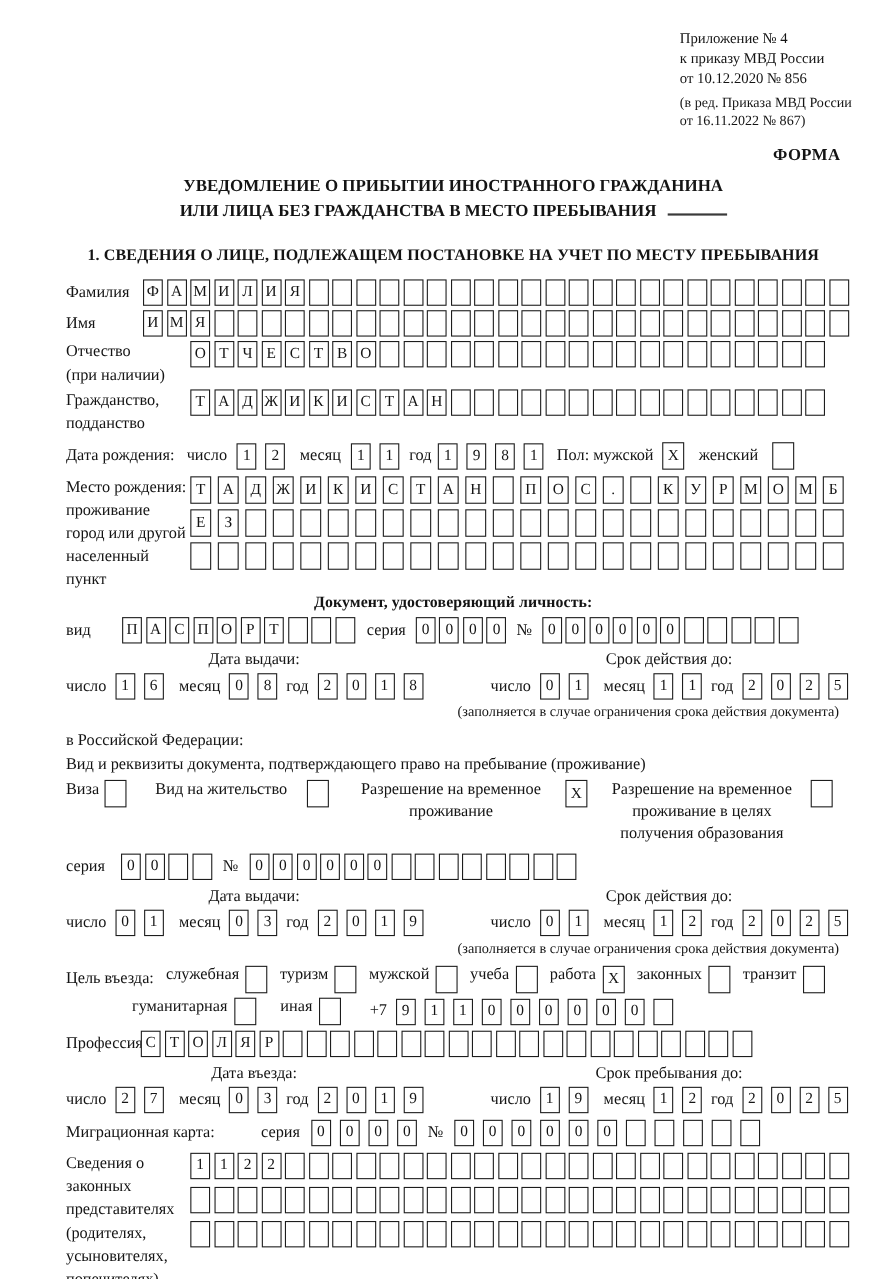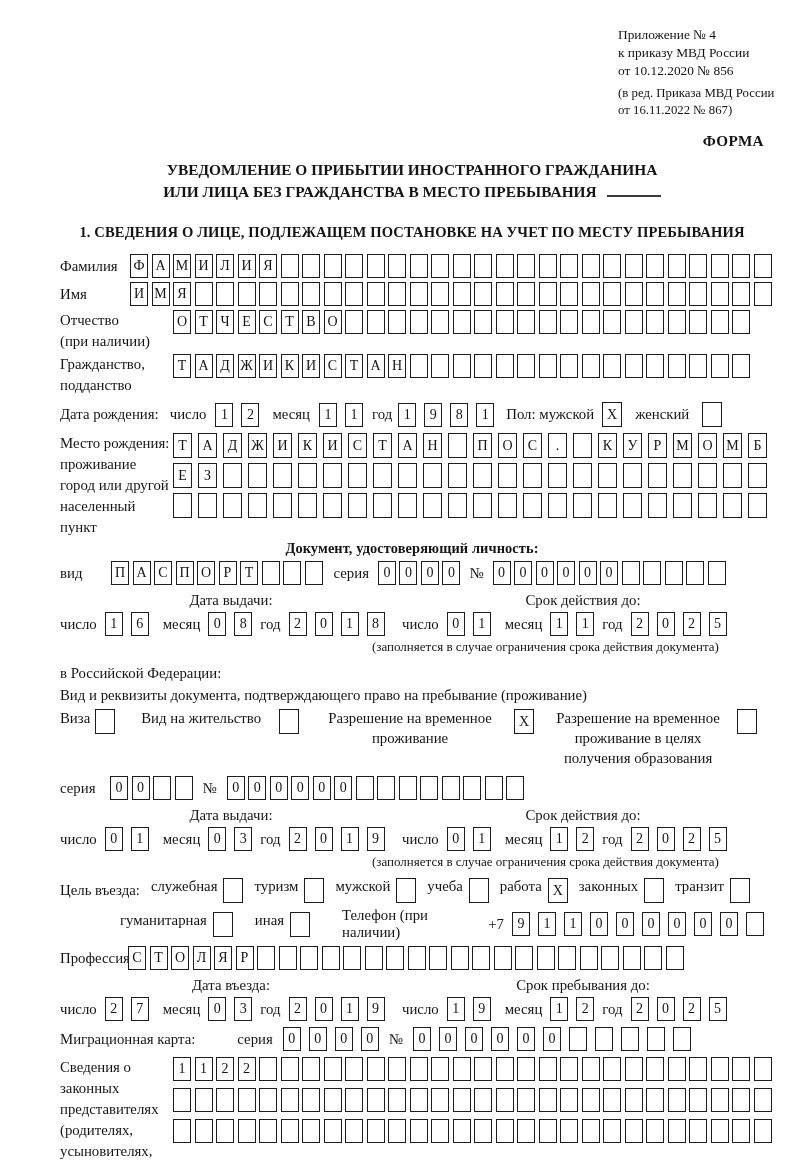--- a/index.html
+++ b/index.html
@@ -33,21 +33,21 @@
   }
   .sp { gap: 8px; }
   .wide { gap: 6px; }
   .wide .cell { width: 19px; height: 25px; }
   .cb .cell { width: 20px; height: 25px; }
   .stack { display: flex; flex-direction: column; gap: 5px; }
 
   
   .daterow { display: flex; margin-top: 6px; }
   .dg-left { width: 342px; flex: none; }
-  .dg-right { flex: 1; }
+  .dg-right { flex: 1; margin-left: 44px; }
   .dg-title { text-align: center; line-height: 18px; margin-bottom: 3px; }
   .dg-line { display: flex; align-items: center; }
   .dg-line .t { margin-right: 8px; }
   .dg-line .t2 { margin-left: 14px; margin-right: 8px; }
   .dg-note { font-size: 13px; line-height: 16px; margin-top: 3px; white-space: nowrap; margin-left: -30px; text-align: left; }
 
   .intro { margin-top: 8px; line-height: 21.5px; }
 
   
   .optrow { display: flex; margin-top: 2px; align-items: flex-start; }
@@ -591,21 +591,20 @@
         <span class="strip cb">
           <span class="cell"></span>
         </span>
       </span>
     <span class="pitem" style="margin-left:22px;">
         <span class="plbl">иная</span>
         <span class="strip cb">
           <span class="cell"></span>
         </span>
       </span>
-    <span style="margin-left:32px;">Телефон (при наличии)</span>
     <span style="margin-left:26px;">+7</span>
     <span class="strip sp" style="margin-left:8px;">
         <span class="cell">9</span>
         <span class="cell">1</span>
         <span class="cell">1</span>
         <span class="cell">0</span>
         <span class="cell">0</span>
         <span class="cell">0</span>
         <span class="cell">0</span>
         <span class="cell">0</span>

